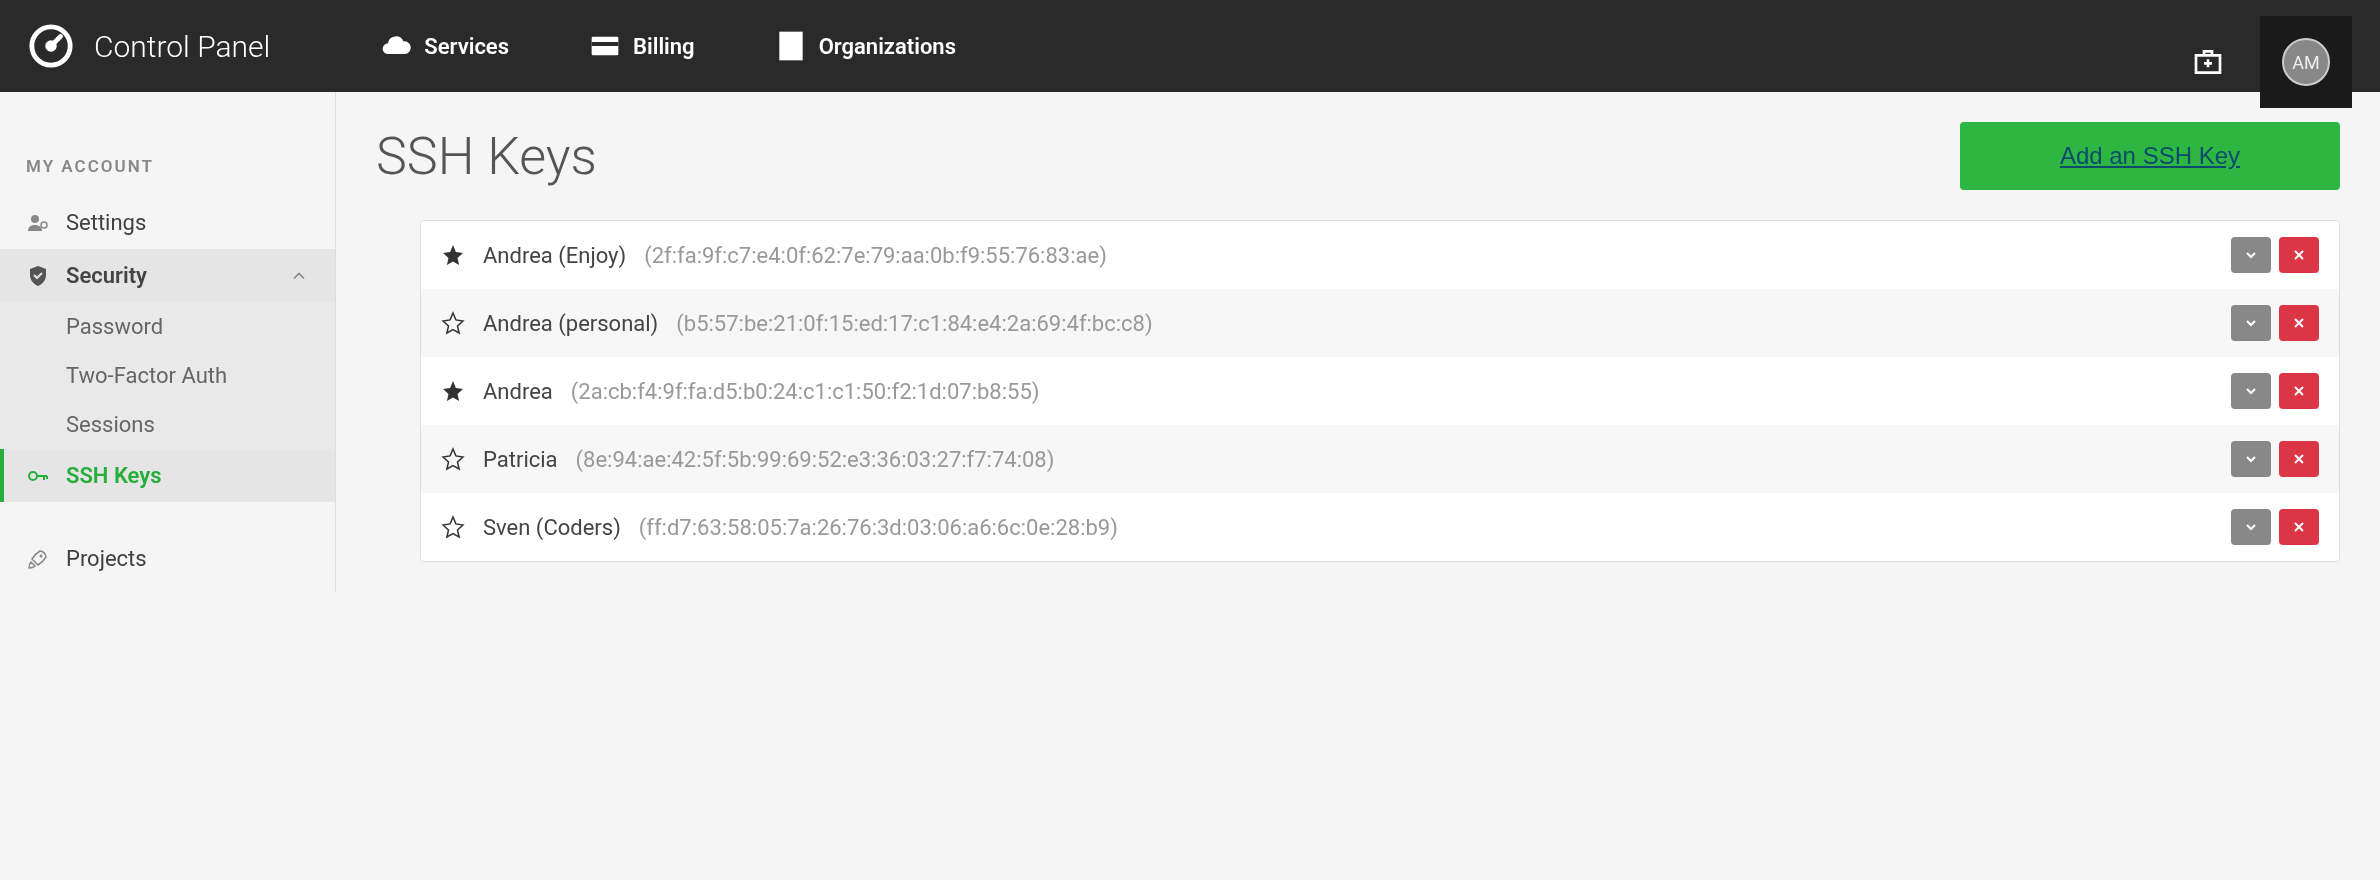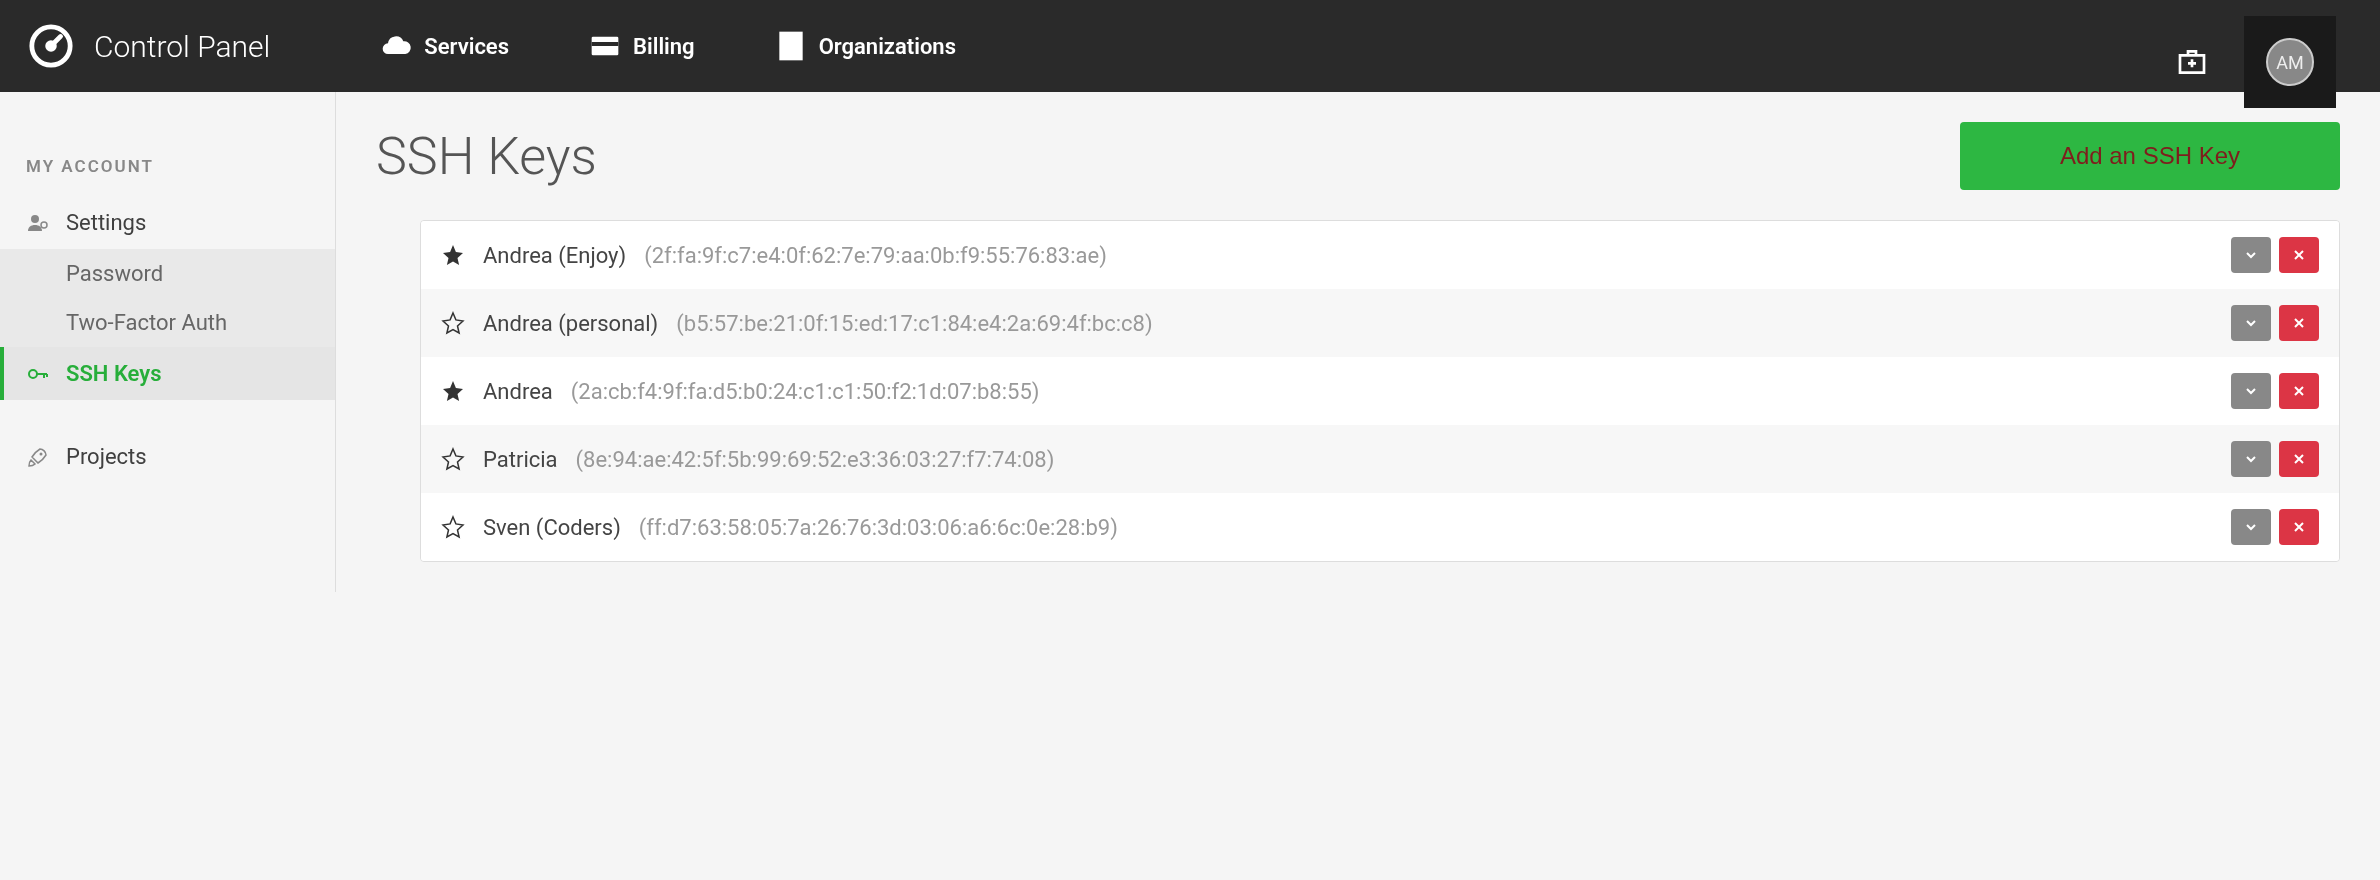--- a/index.html
+++ b/index.html
@@ -1,19 +1,19 @@
 <!DOCTYPE html>
 <html><head>
 <meta charset="utf-8">
 <style>
 * { margin: 0; padding: 0; box-sizing: border-box; }
 body { font-family: -apple-system, BlinkMacSystemFont, "Segoe UI", Roboto, Helvetica, Arial, sans-serif; background: #f5f5f5; color: #333; }
 
 
-.header { background: #2a2a2a; height: 92px; display: flex; padding: 0 44px 0 28px; }
+.header { background: #2a2a2a; height: 92px; display: flex; padding: 0 28px 0 28px; }
 .logo-area { display: flex; align-items: center; gap: 20px; margin-right: 110px; }
 .logo-icon { width: 46px; height: 46px; }
 .logo-text { color: #fff; font-size: 30px; font-weight: 300; }
 .nav-items { display: flex; gap: 80px; }
 .nav-item { display: flex; align-items: center; gap: 12px; color: #fff; font-size: 22px; font-weight: 600; cursor: pointer; }
 .nav-icon { width: 32px; height: 32px; fill: #fff; }
 .header-right { margin-left: auto; display: flex; align-items: center; gap: 0; margin-top: 32px; }
 .support-icon { width: 32px; height: 32px; fill: #fff; margin-right: 36px; cursor: pointer; }
 .avatar-wrap { background: #1a1a1a; height: 92px; width: 92px; display: flex; align-items: center; justify-content: center; }
 .avatar { width: 48px; height: 48px; border-radius: 50%; background: #888; border: 2px solid #ccc; display: flex; align-items: center; justify-content: center; color: #eee; font-size: 18px; cursor: pointer; }
@@ -30,21 +30,21 @@
 .sidebar-item.active .sidebar-icon { fill: #555; }
 .sidebar-item.selected .sidebar-icon { fill: #27ae3a; }
 .chevron { margin-left: auto; width: 20px; height: 20px; }
 
 .sidebar-divider { height: 30px; }
 
 
 .main { flex: 1; padding: 30px 40px; }
 .main-header { display: flex; align-items: center; justify-content: space-between; margin-bottom: 30px; }
 .page-title { font-size: 52px; font-weight: 300; color: #555; }
-.add-button { background: #2db742; color: #7f1d1d; border: none; padding: 20px 100px; font-size: 24px; border-radius: 4px; cursor: pointer; }
+.add-button { background: #2db742; color: #0c4a6e; border: none; padding: 20px 100px; font-size: 24px; border-radius: 4px; cursor: pointer; text-decoration: underline; }
 
 
 .key-list { border: 1px solid #ddd; border-radius: 4px; overflow: hidden; margin-left: 44px; }
 .key-row { display: flex; align-items: center; padding: 16px 20px; background: #fff; gap: 18px; }
 .key-row:nth-child(even) { background: #f7f7f7; }
 .star-icon { width: 24px; height: 24px; cursor: pointer; }
 .key-name { font-size: 22px; color: #444; }
 .key-fingerprint { font-size: 22px; color: #999; }
 .key-actions { margin-left: auto; display: flex; gap: 8px; }
 .action-btn { width: 40px; height: 36px; border-radius: 4px; border: none; display: flex; align-items: center; justify-content: center; cursor: pointer; }
@@ -102,26 +102,39 @@
 
     <div class="sidebar-item">
       <svg class="sidebar-icon" viewBox="0 0 24 24">
           <circle cx="9" cy="8" r="4"></circle>
           <path d="M2 20c0-4 3-6 7-6s7 2 7 6"></path>
           <circle cx="18" cy="14" r="3" fill="none" stroke="#888" stroke-width="1.5"></circle>
         </svg>
       <span>Settings</span>
     </div>
 
+    <div class="sidebar-item active">
+      <svg class="sidebar-icon" viewBox="0 0 24 24">
+          <path d="M12 2l8 3v6c0 5-3.5 9-8 11-4.5-2-8-6-8-11V5z"></path>
+          <path d="M8 11l3 3 5-5" stroke="#e5e5e5" stroke-width="2" fill="none"></path>
+        </svg>
+      <span>Security</span>
+      <svg class="chevron" viewBox="0 0 24 24">
+          <path d="M6 15l6-6 6 6" fill="none" stroke="#888" stroke-width="2"></path>
+        </svg>
+    </div>
 
     <div class="sidebar-sub-item">
       <span>Password</span>
     </div>
     <div class="sidebar-sub-item">
       <span>Two-Factor Auth</span>
+    </div>
+    <div class="sidebar-sub-item">
+      <span>Sessions</span>
     </div>
     <div class="sidebar-item selected">
       <svg class="sidebar-icon" viewBox="0 0 24 24">
           <circle cx="7" cy="12" r="4" fill="none" stroke="#27ae3a" stroke-width="2"></circle>
           <path d="M11 12h10 M18 12v4 M21 12v3" stroke="#27ae3a" stroke-width="2" fill="none"></path>
         </svg>
       <span>SSH Keys</span>
     </div>
 
     <div class="sidebar-divider"></div>

